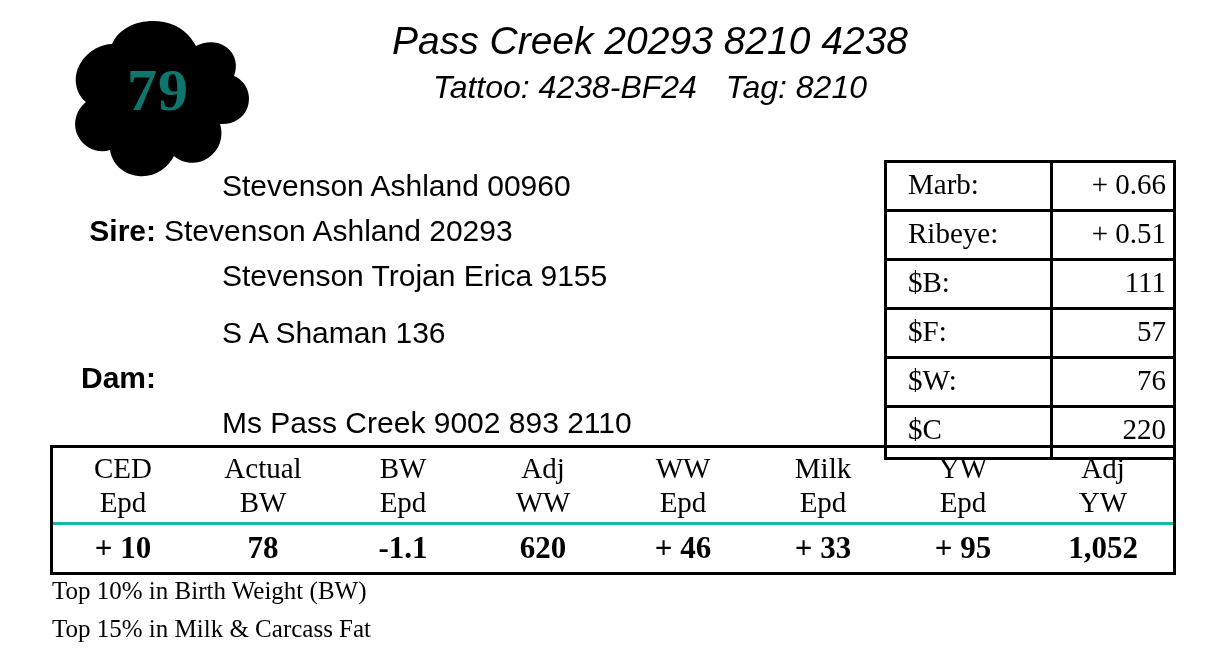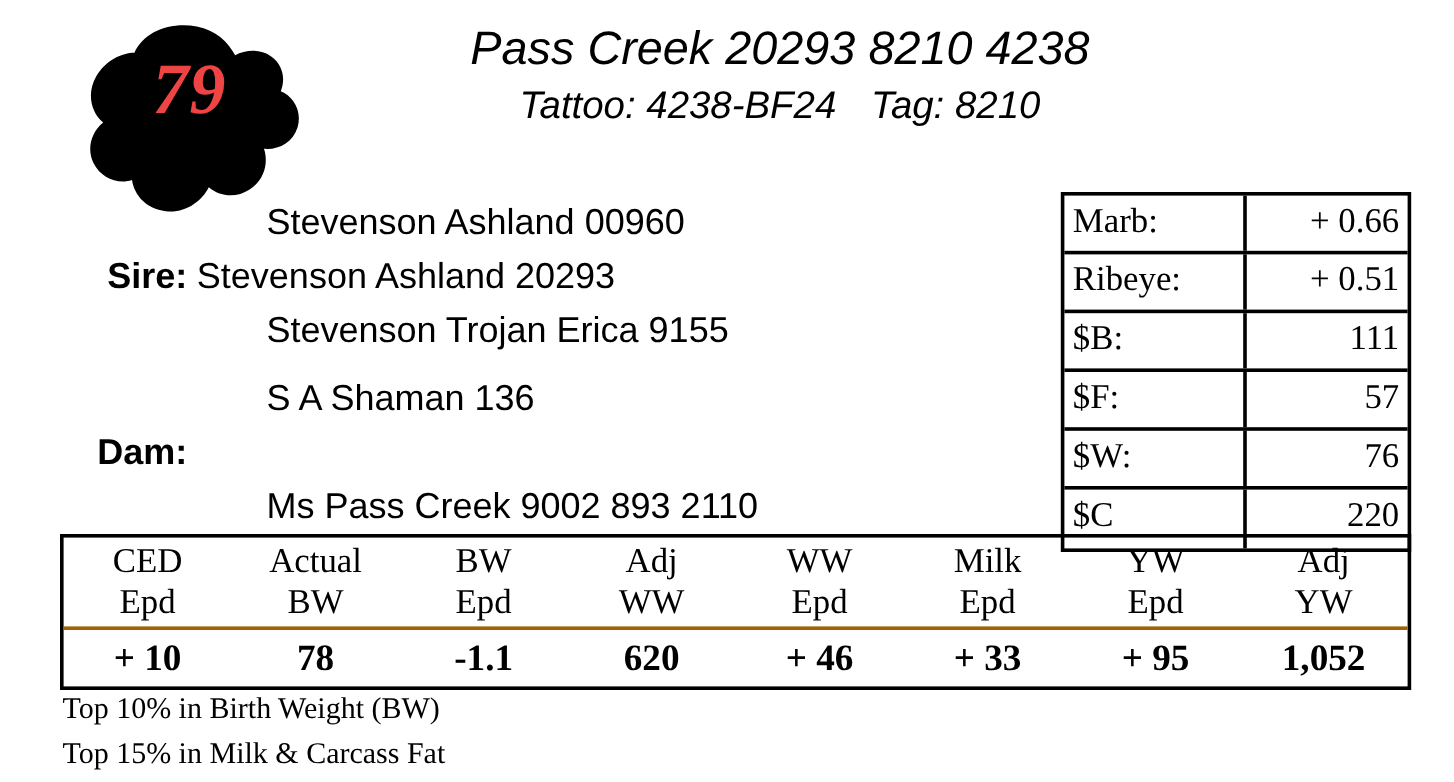--- a/index.html
+++ b/index.html
@@ -25,27 +25,26 @@
     height: 176px;
   }
   #lot-blob svg {
     display: block;
     width: 186px;
     height: 176px;
   }
   #lot-number {
     position: absolute;
     left: 68px;
-    top: 44px;
+    top: 60px;
     width: 180px;
     text-align: center;
-    color: #ef4444;
+    color: #0f766e;
     font-family: "Liberation Serif", serif;
     font-weight: bold;
-    font-style: italic;
     font-size: 60px;
     line-height: 60px;
     letter-spacing: 1px;
   }
 
   
   #header {
     position: absolute;
     left: 250px;
     top: 18px;
@@ -111,20 +110,21 @@
     top: 160px;
     width: 292px;
     border: 3px solid #000;
     box-sizing: border-box;
   }
   .carcass-row {
     display: flex;
     height: 49px;
     border-bottom: 3px solid #000;
     box-sizing: border-box;
+    padding-left: 14px;
   }
   .carcass-row:last-child { border-bottom: none; }
   .carcass-label {
     flex: 0 0 152px;
     border-right: 3px solid #000;
     box-sizing: border-box;
     font-size: 29px;
     line-height: 43px;
     padding-left: 7px;
   }
@@ -141,21 +141,21 @@
   #epd-table {
     position: absolute;
     left: 50px;
     top: 445px;
     width: 1126px;
     border: 3px solid #000;
     box-sizing: border-box;
   }
   #epd-head {
     display: flex;
-    border-bottom: 3px solid #a16207;
+    border-bottom: 3px solid #14b8a6;
   }
   #epd-values {
     display: flex;
     font-weight: bold;
   }
   .epd-col {
     flex: 1 1 0;
     text-align: center;
     font-size: 29px;
   }

